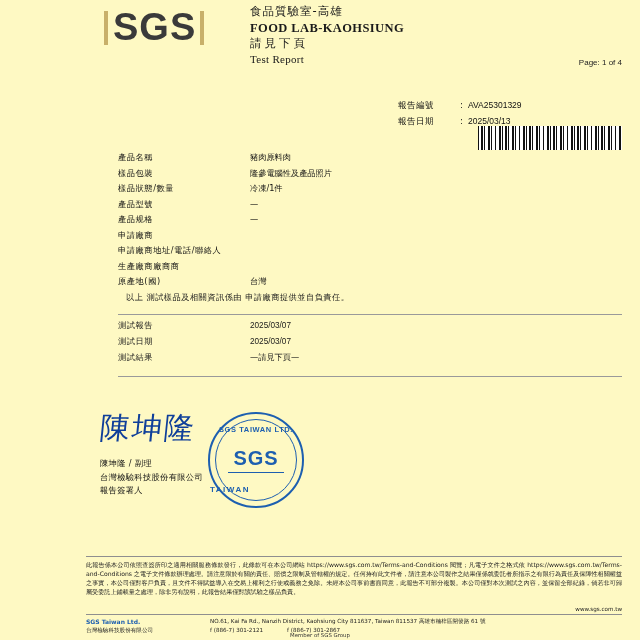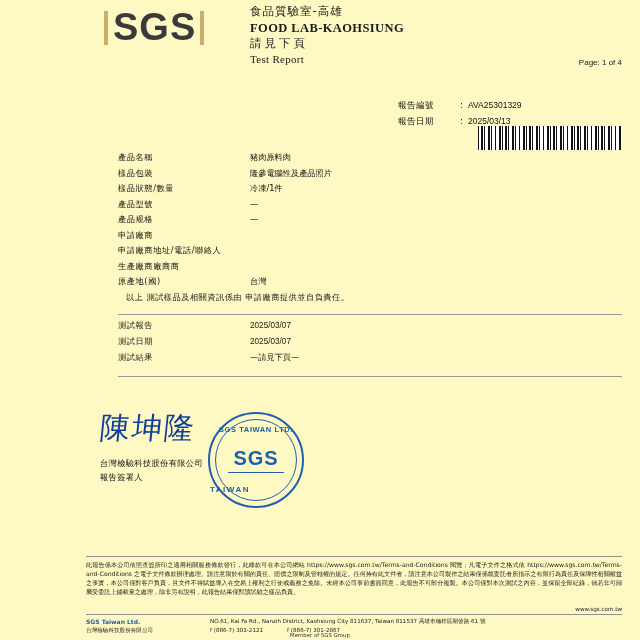--- a/index.html
+++ b/index.html
@@ -429,20 +429,21 @@
       <span class="lbl">測試結果</span>
       <span class="val">—請見下頁—</span>
     </div>
   </div>
 
   <div class="rule" id="rule2"></div>
 
   <div class="signature">
     <div class="sign-script">陳坤隆</div>
     <div class="sign-lines">
+      <div>陳坤隆 / 副理</div>
       <div>台灣檢驗科技股份有限公司</div>
       <div>報告簽署人</div>
     </div>
   </div>
 
   <div class="seal">
     <div class="inner"></div>
     <div class="seal-top">SGS TAIWAN LTD.</div>
     <div class="seal-bar"></div>
     <div class="seal-mid">SGS</div>

